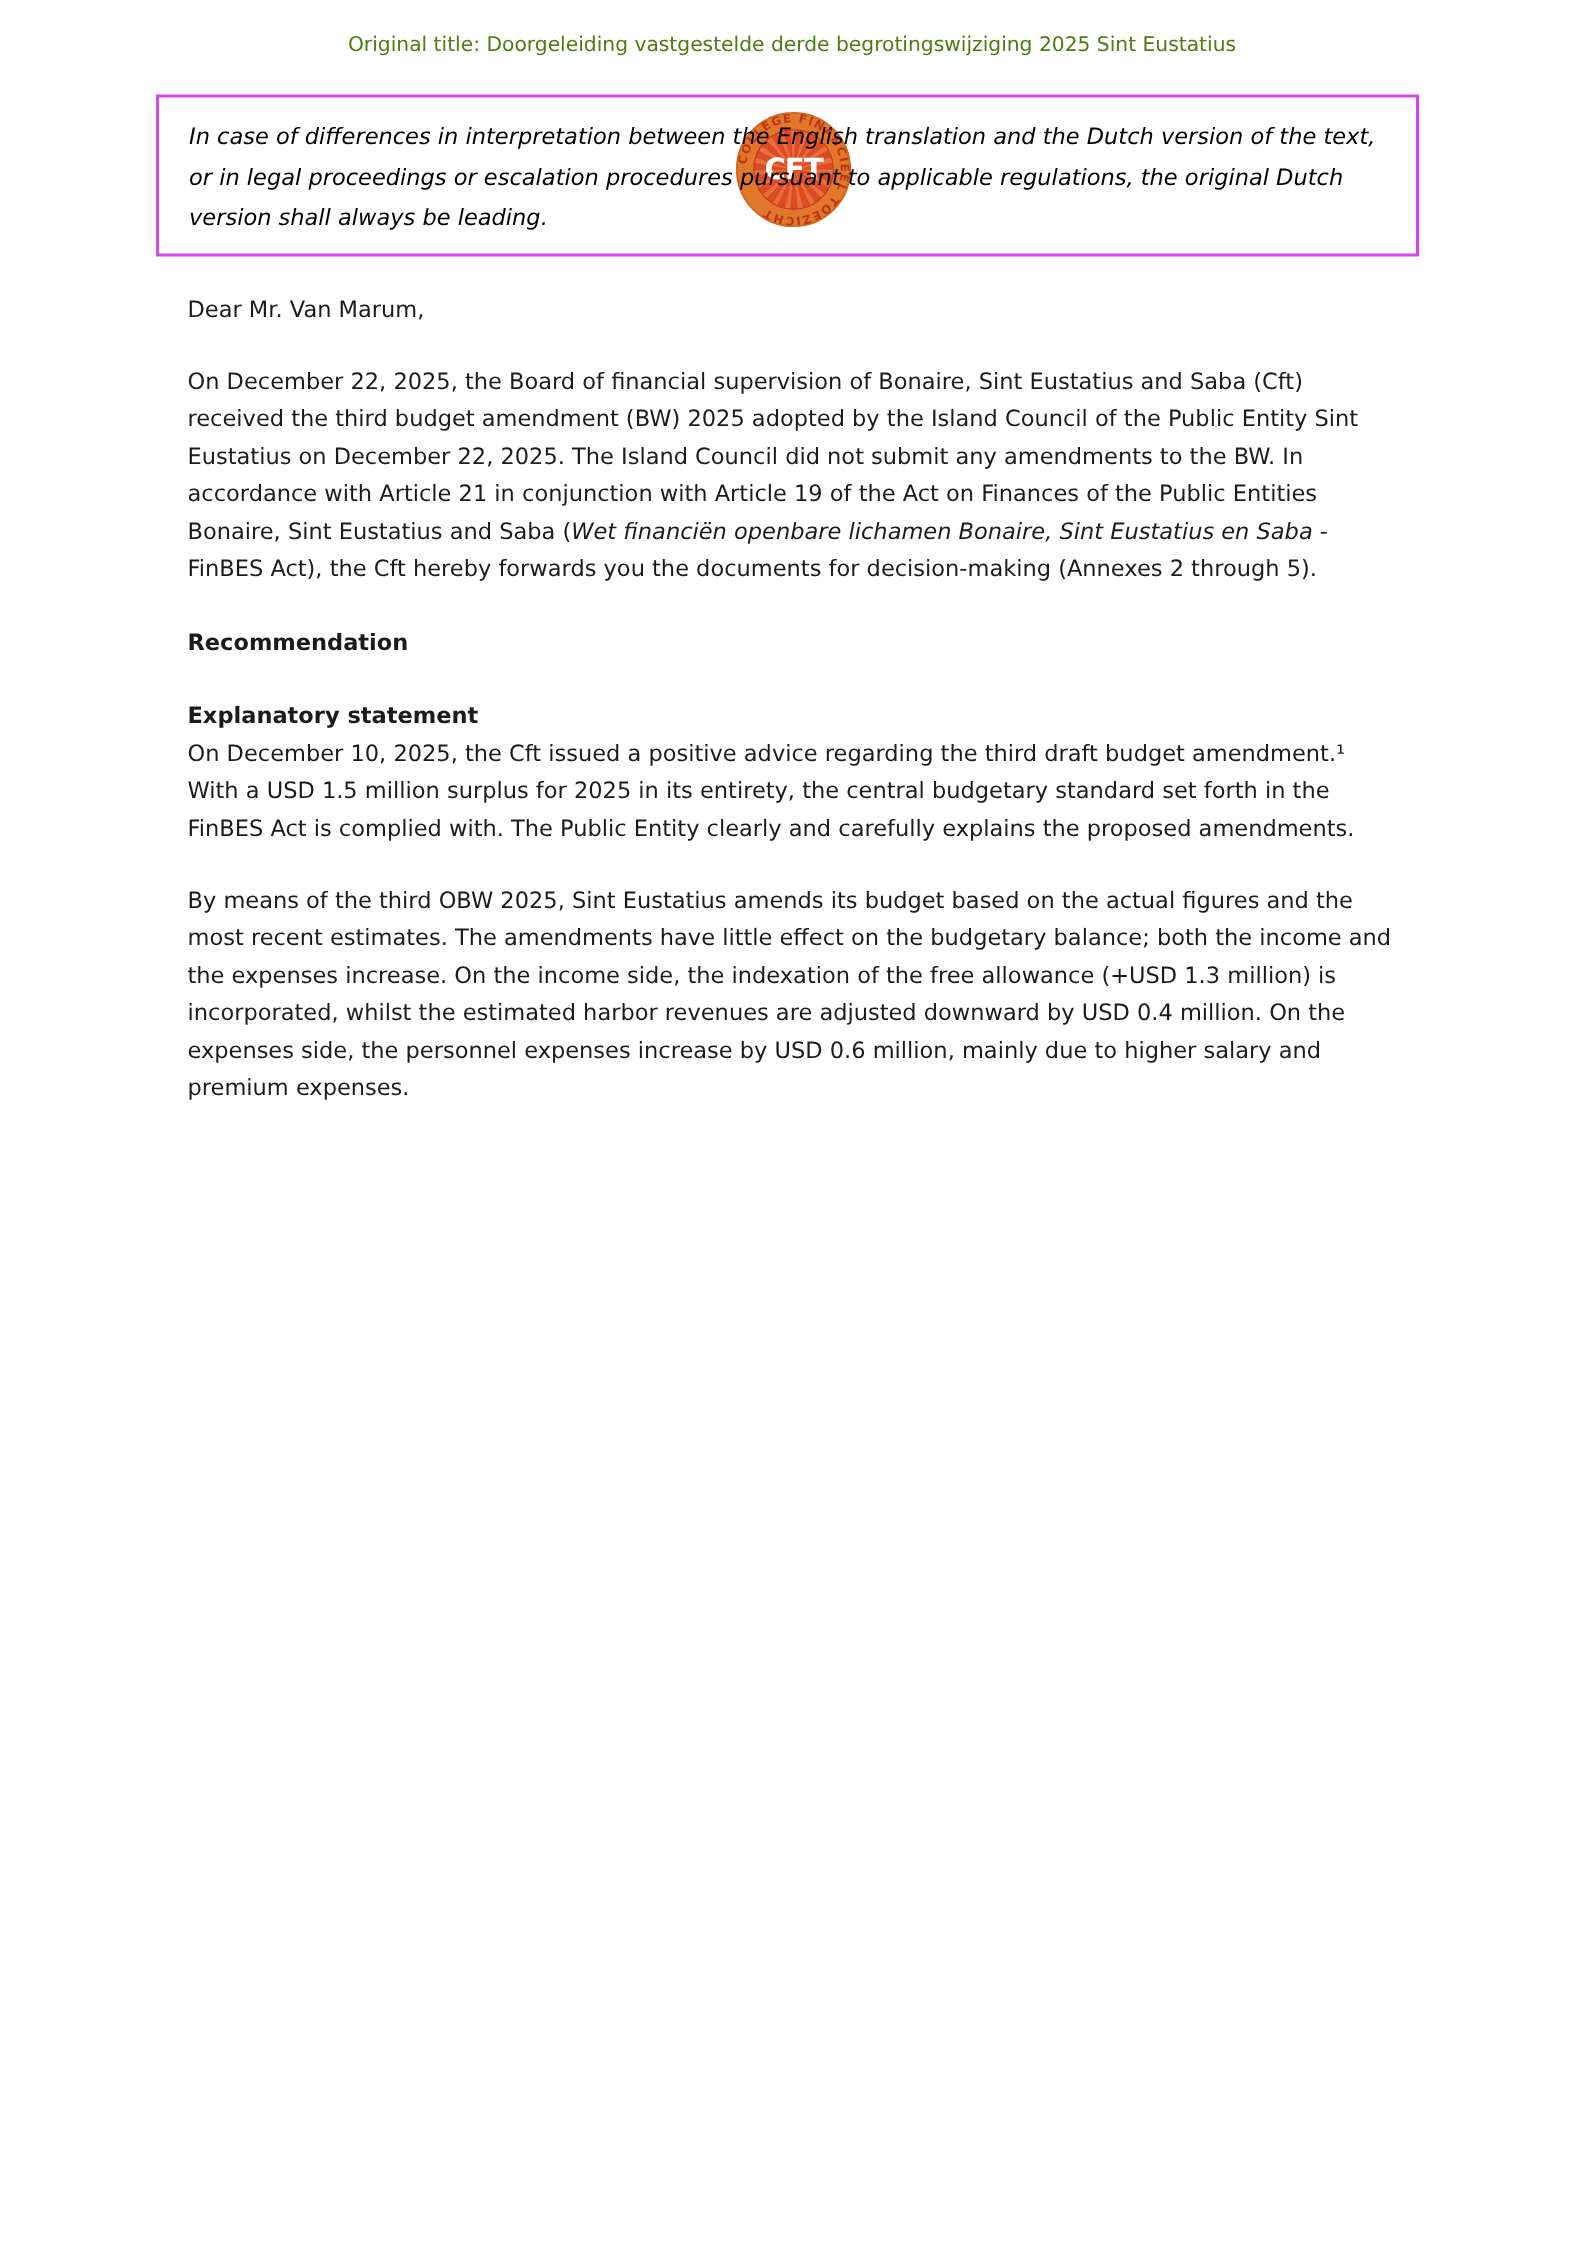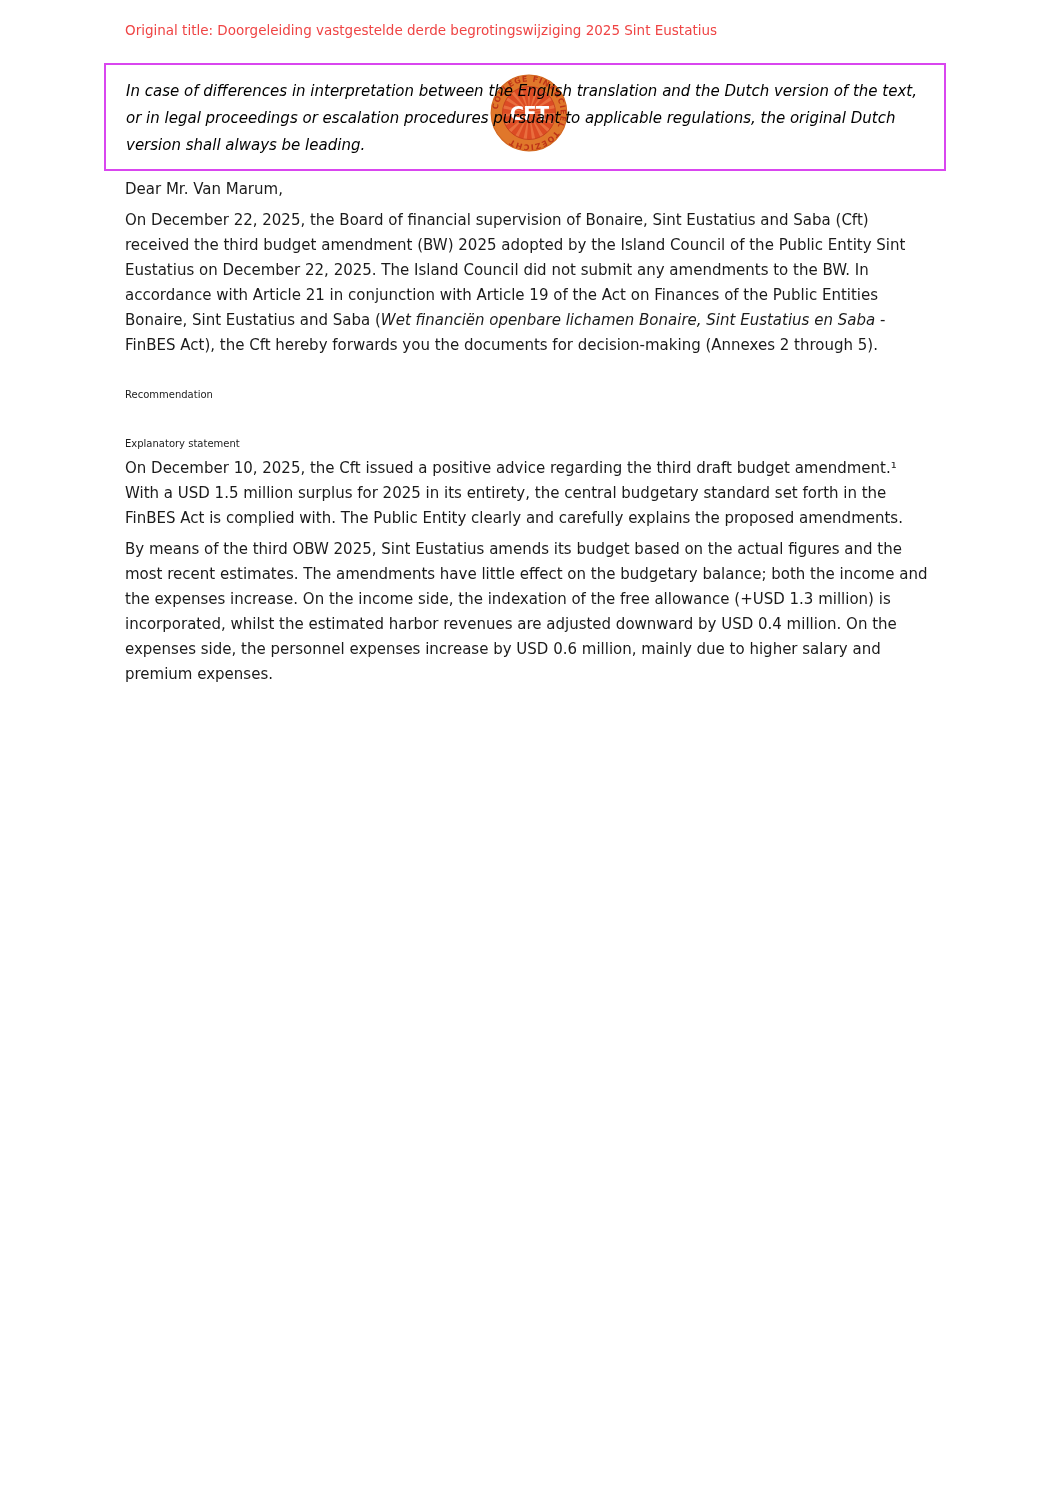--- a/index.html
+++ b/index.html
@@ -36,51 +36,52 @@
     font-size: 31px;
     line-height: 38px;
     font-weight: 400;
     color: #161616;
     letter-spacing: -0.2px;
   }
   .original-title {
     margin-top: 22px;
     font-size: 13.5px;
     line-height: 17px;
-    color: #ef4444;
+    color: #4d7c0f;
+    text-align: center;
   }
   .disclaimer-box {
     margin-top: 24px;
     margin-left: -21px;
     margin-right: -15px;
     border: 2px solid #d946ef;
     padding: 13px 20px 10px 20px;
     font-style: italic;
     font-size: 15px;
     line-height: 27px;
     color: #000000;
   }
   .body-text {
     font-size: 15px;
     line-height: 25px;
   }
   .salutation {
     margin-top: 52px;
   }
   p.para {
-    margin: 6px 0 0 0;
+    margin: 23px 0 0 0;
   }
   p.para.tight {
     margin: 0;
   }
   h3.subhead {
     margin: 24px 0 0 0;
-    font-size: 10px;
+    font-size: 15px;
     line-height: 25px;
-    font-weight: 400;
+    font-weight: 700;
   }
   .italic { font-style: italic; }
 </style>
 </head>
 <body>
 
 <div class="page">
 
   <div class="logo-wrap">
     <svg viewBox="0 0 100 100" width="78" height="78">

